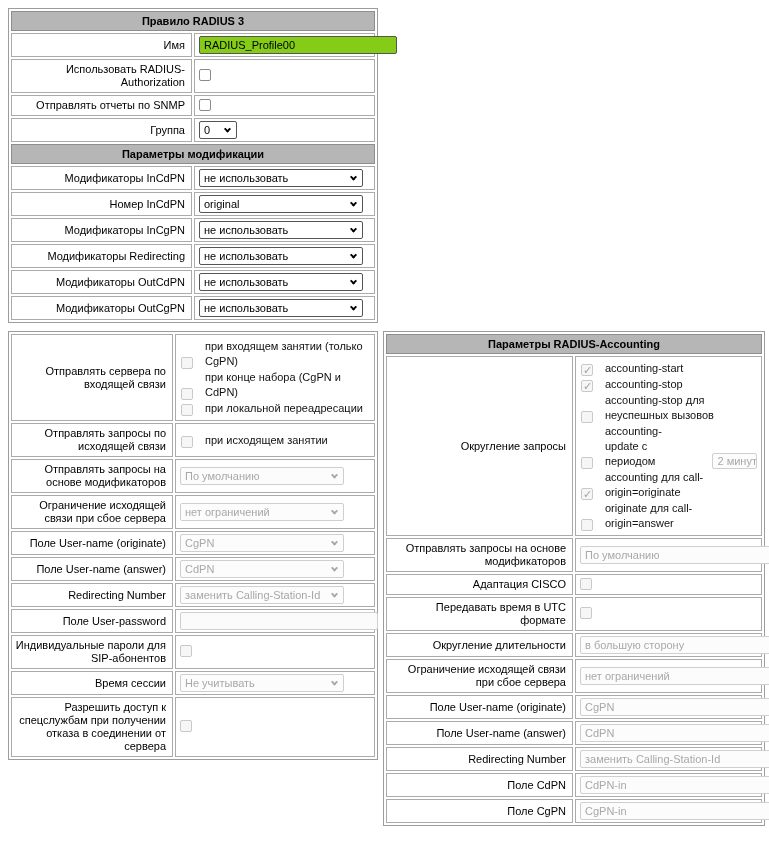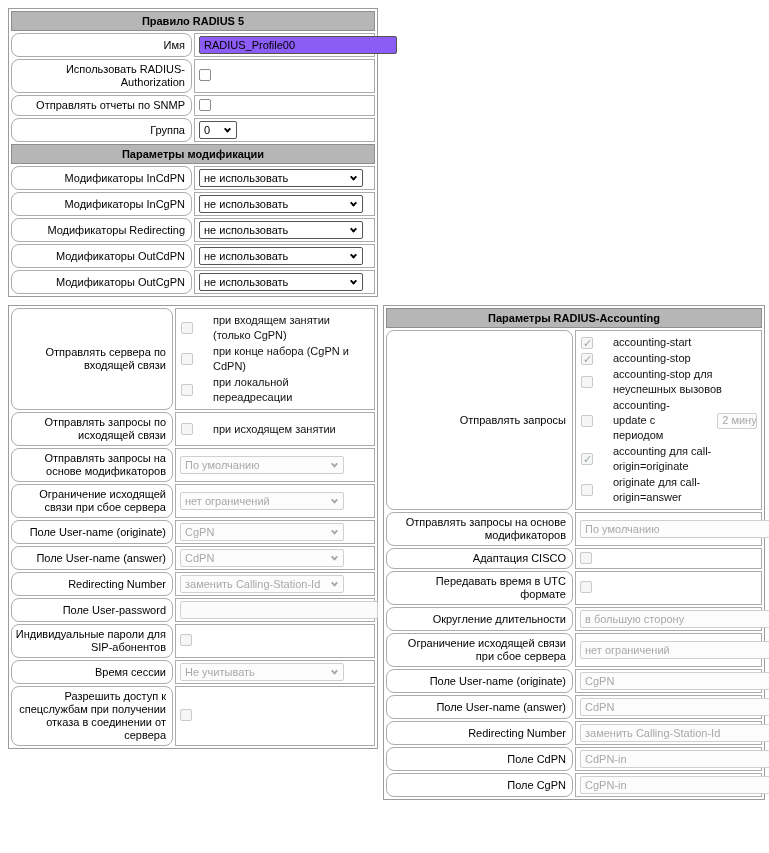--- a/index.html
+++ b/index.html
@@ -23,21 +23,21 @@
   table.tbl.right { width:382px; }
   table.tbl.left td.lbl { width:162px; }
   table.tbl.right td.lbl { width:152px; }
 
   td { border:1px solid #ababab; vertical-align:middle; }
   td.hdr {
     background:#b6b6b6; border:1px solid #8e8e8e;
     text-align:center; font-weight:bold; padding:3px 2px; color:#000;
   }
   td.lbl {
-    text-align:right; padding:3px 6px 3px 2px; line-height:13px; color:#000;border-radius:8px;
+    text-align:right; padding:3px 6px 3px 2px; line-height:13px; color:#000;
   }
   td.val { padding:2px 4px; }
 
   
   .sel {
     height:18px; width:164px;
     display:flex; align-items:center; justify-content:space-between;
     border:1px solid #555; border-radius:2px; background:#fff;
     padding:0 6px 0 4px; color:#000; overflow:hidden; white-space:nowrap;
   }
@@ -48,47 +48,47 @@
     transform:rotate(45deg) translate(-1px,-1px);
   }
   .sel.dis { border-color:#cfcfcf; color:#a8a8a8; background:#fcfcfc; }
   .sel.small { width:38px; }
   .sel.period { width:76px; height:16px; display:inline-flex; margin-left:18px; }
 
   
   input.txt {
     width:198px; height:18px; border:1px solid #555; border-radius:2px;
     font-family:"Liberation Sans", sans-serif; font-size:11px;
-    padding:0 4px; color:#000; background:#8b5cf6;
+    padding:0 4px; color:#000; background:#84cc16;
   }
   input.txt.dis { border-color:#cfcfcf; background:#fbfbfb; }
 
   
   .cb {
     width:12px; height:12px; flex:none; display:inline-block; position:relative;
     border:1px solid #8b8b8b; border-radius:2px; background:#fff;
   }
   .cb.dis { border-color:#c9c9c9; background:#f6f6f6; }
   .cb.checked::after {
     content:"\2713"; position:absolute; left:0; top:-1px;
     font-size:11px; line-height:12px; width:11px; text-align:center; color:#98a3a4;
   }
-  .cbline { display:flex; align-items:center; gap:20px; line-height:15px; padding:0 0 0 1px; }
+  .cbline { display:flex; align-items:flex-end; gap:12px; line-height:15px; padding:0 0 0 1px; }
   .cbcol { display:flex; flex-direction:column; gap:1px; padding:2px 0; }
   .cbtext { color:#111; }
 </style>
 </head>
 <body>
 
 <div class="page">
 
   <table class="tbl left">
     <tbody>
         <tr>
-          <td class="hdr" colspan="2">Правило RADIUS 5</td>
+          <td class="hdr" colspan="2">Правило RADIUS 3</td>
         </tr>
     <tr>
       <td class="lbl">Имя</td>
       <td class="val"><input class="txt" value="RADIUS_Profile00" style=""></td>
     </tr>
     <tr>
       <td class="lbl">Использовать RADIUS-Authorization</td>
       <td class="val"><span class="cb"></span></td>
     </tr>
     <tr>
@@ -105,20 +105,29 @@
       </td>
     </tr>
     <tr>
           <td class="hdr" colspan="2">Параметры модификации</td>
         </tr>
     <tr>
       <td class="lbl">Модификаторы InCdPN</td>
       <td class="val">
             <div class="sel">
               <span>не использовать</span>
+              <span class="chev"></span>
+            </div>
+          </td>
+    </tr>
+    <tr>
+      <td class="lbl">Номер InCdPN</td>
+      <td class="val">
+            <div class="sel">
+              <span>original</span>
               <span class="chev"></span>
             </div>
           </td>
     </tr>
     <tr>
       <td class="lbl">Модификаторы InCgPN</td>
       <td class="val">
             <div class="sel">
               <span>не использовать</span>
               <span class="chev"></span>
@@ -262,21 +271,21 @@
 
     </div>
 
     <div class="col-right">
       <table class="tbl right">
         <tbody>
             <tr>
               <td class="hdr" colspan="2">Параметры RADIUS-Accounting</td>
             </tr>
         <tr>
-          <td class="lbl">Отправлять запросы</td>
+          <td class="lbl">Округление запросы</td>
           <td class="val">
             <div class="cbcol">
               <label class="cbline">
                     <span class="cb dis checked"></span>
                     <span class="cbtext">accounting-start</span>
                   </label>
               <label class="cbline">
                     <span class="cb dis checked"></span>
                     <span class="cbtext">accounting-stop</span>
                   </label>

